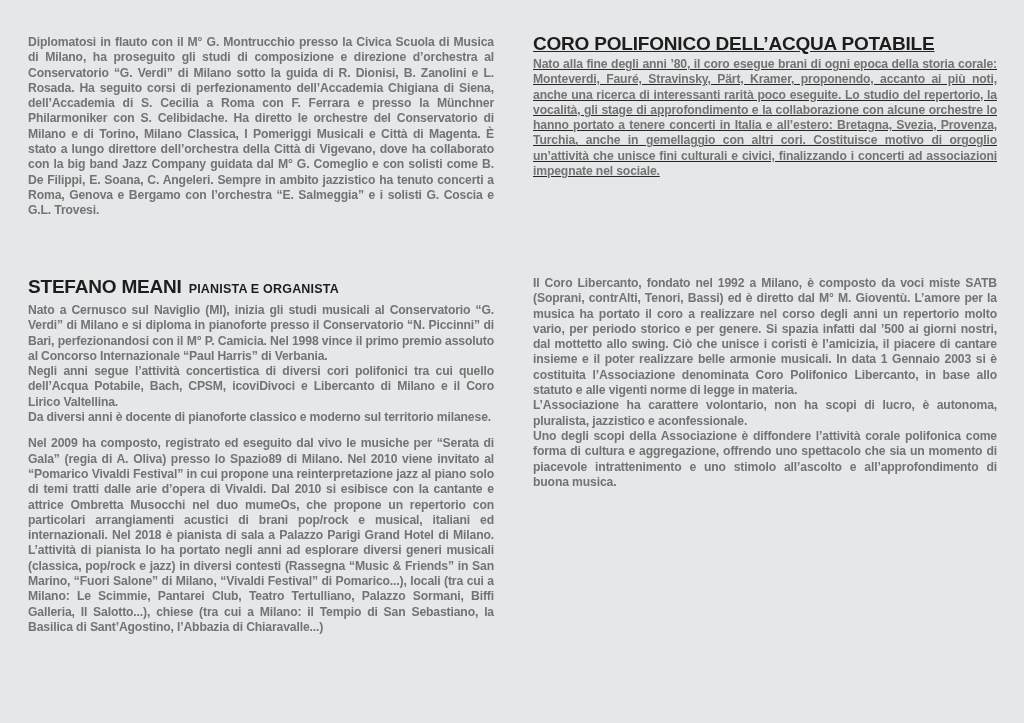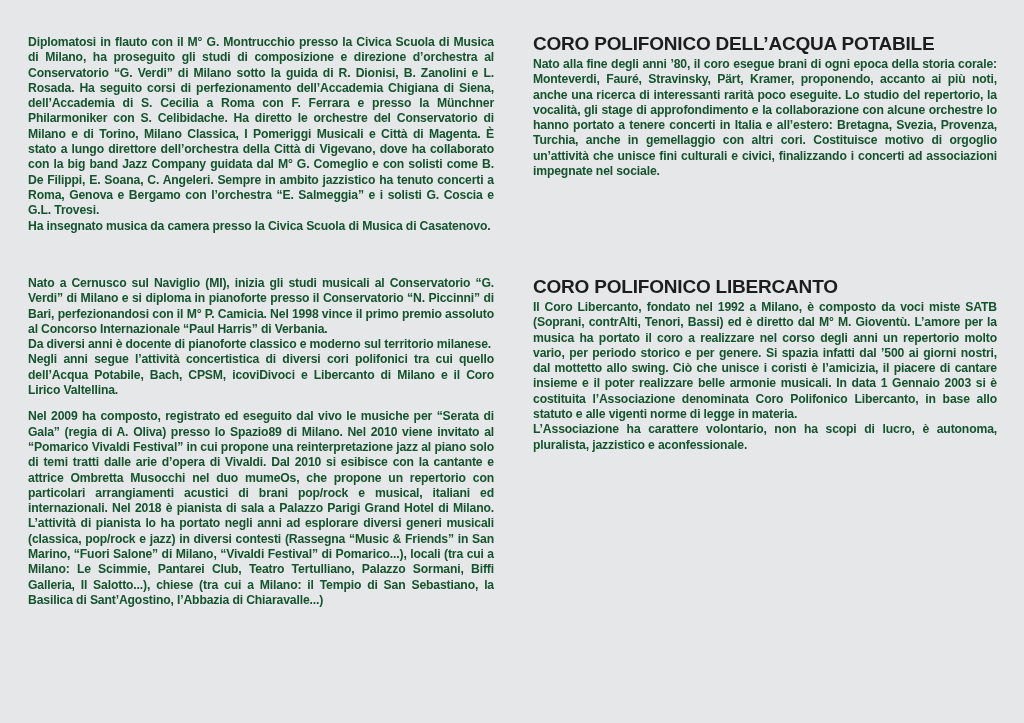--- a/index.html
+++ b/index.html
@@ -16,21 +16,21 @@
     inset: 0;
     background: #e6e7e9;
   }
   .section {
     position: absolute;
     width: 466px;
     color: #262626;
   }
   .sec-mario      { left: 28px;  top: 35px;  }
   .sec-stefano    { left: 28px;  top: 276px; }
-  .sec-acqua      { left: 533px; top: 33px;  width: 464px; }
+  .sec-acqua      { left: 533px; top: 33px;  width: 464px; text-decoration: underline; }
   .sec-libercanto { left: 533px; top: 276px; width: 464px; }
 
   h2.title {
     margin: 0 0 3px 0;
     font-size: 19px;
     line-height: 21px;
     font-weight: bold;
     letter-spacing: -0.2px;
     color: #1d1d1d;
     white-space: nowrap;
@@ -41,45 +41,45 @@
     margin-left: 7px;
     font-weight: bold;
   }
   p.body {
     margin: 0;
     font-size: 12.2px;
     line-height: 15.3px;
     font-weight: bold;
     letter-spacing: -0.15px;
     text-align: justify;
-    color: #14532d;
+    color: #737373;
   }
   p.gap { margin-top: 11px; }
 </style>
 </head>
 <body>
 
 <div class="page">
 
   <div class="section sec-mario">
     <p class="body">Diplomatosi in flauto con il M° G. Montrucchio presso la Civica Scuola di Musica di Milano, ha proseguito gli studi di composizione e direzione d’orchestra al Conservatorio “G. Verdi” di Milano sotto la guida di R. Dionisi, B. Zanolini e L. Rosada. Ha seguito corsi di perfezionamento dell’Accademia Chigiana di Siena, dell’Accademia di S. Cecilia a Roma con F. Ferrara e presso la Münchner Philarmoniker con S. Celibidache. Ha diretto le orchestre del Conservatorio di Milano e di Torino, Milano Classica, I Pomeriggi Musicali e Città di Magenta. È stato a lungo direttore dell’orchestra della Città di Vigevano, dove ha collaborato con la big band Jazz Company guidata dal M° G. Comeglio e con solisti come B. De Filippi, E. Soana, C. Angeleri. Sempre in ambito jazzistico ha tenuto concerti a Roma, Genova e Bergamo con l’orchestra “E. Salmeggia” e i solisti G. Coscia e G.L. Trovesi.</p>
-    <p class="body">Ha insegnato musica da camera presso la Civica Scuola di Musica di Casatenovo.</p>
   </div>
 
   <div class="section sec-stefano">
+    <h2 class="title"><span>STEFANO MEANI</span><span class="subtitle">PIANISTA E ORGANISTA</span></h2>
     <p class="body">Nato a Cernusco sul Naviglio (MI), inizia gli studi musicali al Conservatorio “G. Verdi” di Milano e si diploma in pianoforte presso il Conservatorio “N. Piccinni” di Bari, perfezionandosi con il M° P. Camicia. Nel 1998 vince il primo premio assoluto al Concorso Internazionale “Paul Harris” di Verbania.</p>
+    <p class="body">Negli anni segue l’attività concertistica di diversi cori polifonici tra cui quello dell’Acqua Potabile, Bach, CPSM, icoviDivoci e Libercanto di Milano e il Coro Lirico Valtellina.</p>
     <p class="body">Da diversi anni è docente di pianoforte classico e moderno sul territorio milanese.</p>
-    <p class="body">Negli anni segue l’attività concertistica di diversi cori polifonici tra cui quello dell’Acqua Potabile, Bach, CPSM, icoviDivoci e Libercanto di Milano e il Coro Lirico Valtellina.</p>
     <p class="body gap">Nel 2009 ha composto, registrato ed eseguito dal vivo le musiche per “Serata di Gala” (regia di A. Oliva) presso lo Spazio89 di Milano. Nel 2010 viene invitato al “Pomarico Vivaldi Festival” in cui propone una reinterpretazione jazz al piano solo di temi tratti dalle arie d’opera di Vivaldi. Dal 2010 si esibisce con la cantante e attrice Ombretta Musocchi nel duo mumeOs, che propone un repertorio con particolari arrangiamenti acustici di brani pop/rock e musical, italiani ed internazionali. Nel 2018 è pianista di sala a Palazzo Parigi Grand Hotel di Milano. L’attività di pianista lo ha portato negli anni ad esplorare diversi generi musicali (classica, pop/rock e jazz) in diversi contesti (Rassegna “Music &amp; Friends” in San Marino, “Fuori Salone” di Milano, “Vivaldi Festival” di Pomarico...), locali (tra cui a Milano: Le Scimmie, Pantarei Club, Teatro Tertulliano, Palazzo Sormani, Biffi Galleria, Il Salotto...), chiese (tra cui a Milano: il Tempio di San Sebastiano, la Basilica di Sant’Agostino, l’Abbazia di Chiaravalle...)</p>
   </div>
 
   <div class="section sec-acqua">
     <h2 class="title"><span>CORO POLIFONICO DELL’ACQUA POTABILE</span></h2>
     <p class="body">Nato alla fine degli anni ’80, il coro esegue brani di ogni epoca della storia corale: Monteverdi, Fauré, Stravinsky, Pärt, Kramer, proponendo, accanto ai più noti, anche una ricerca di interessanti rarità poco eseguite. Lo studio del repertorio, la vocalità, gli stage di approfondimento e la collaborazione con alcune orchestre lo hanno portato a tenere concerti in Italia e all’estero: Bretagna, Svezia, Provenza, Turchia, anche in gemellaggio con altri cori. Costituisce motivo di orgoglio un’attività che unisce fini culturali e civici, finalizzando i concerti ad associazioni impegnate nel sociale.</p>
   </div>
 
   <div class="section sec-libercanto">
-    <h2 class="title"><span>CORO POLIFONICO LIBERCANTO</span></h2>
     <p class="body">Il Coro Libercanto, fondato nel 1992 a Milano, è composto da voci miste SATB (Soprani, contrAlti, Tenori, Bassi) ed è diretto dal M° M. Gioventù. L’amore per la musica ha portato il coro a realizzare nel corso degli anni un repertorio molto vario, per periodo storico e per genere. Si spazia infatti dal ’500 ai giorni nostri, dal mottetto allo swing. Ciò che unisce i coristi è l’amicizia, il piacere di cantare insieme e il poter realizzare belle armonie musicali. In data 1 Gennaio 2003 si è costituita l’Associazione denominata Coro Polifonico Libercanto, in base allo statuto e alle vigenti norme di legge in materia.</p>
     <p class="body">L’Associazione ha carattere volontario, non ha scopi di lucro, è autonoma, pluralista, jazzistico e aconfessionale.</p>
+    <p class="body">Uno degli scopi della Associazione è diffondere l’attività corale polifonica come forma di cultura e aggregazione, offrendo uno spettacolo che sia un momento di piacevole intrattenimento e uno stimolo all’ascolto e all’approfondimento di buona musica.</p>
   </div>
 
 </div>
 
 </body></html>

